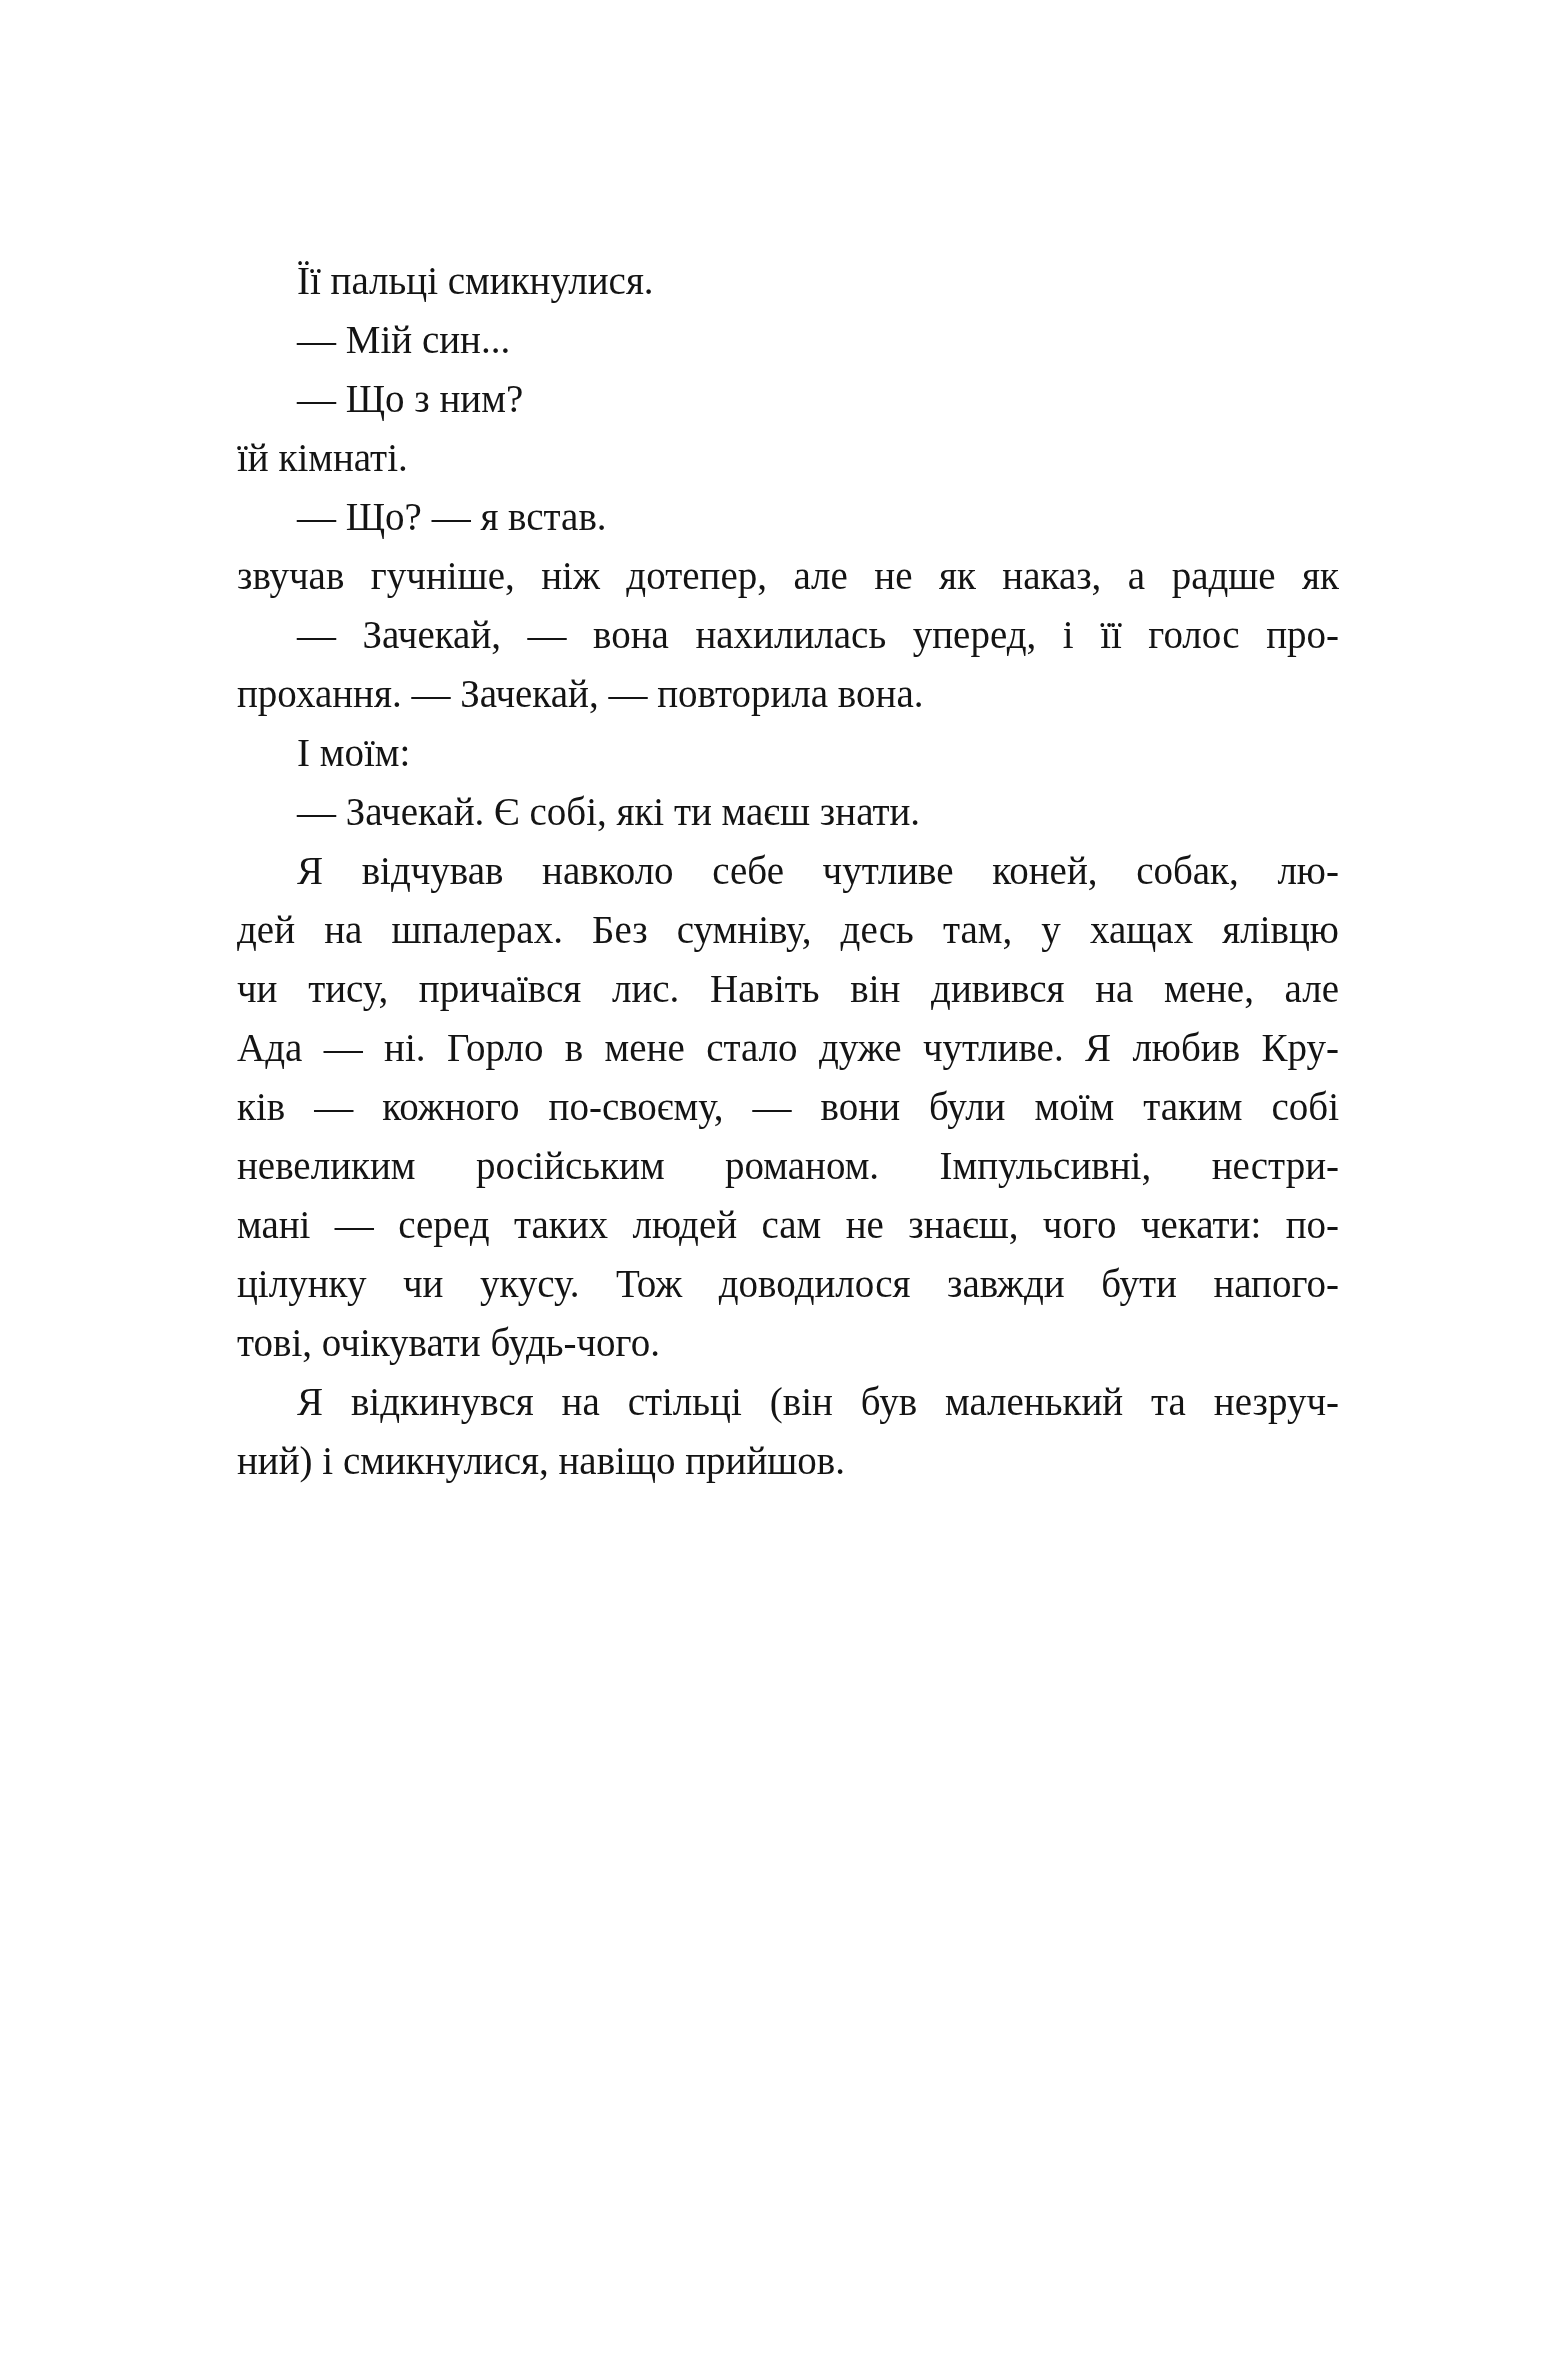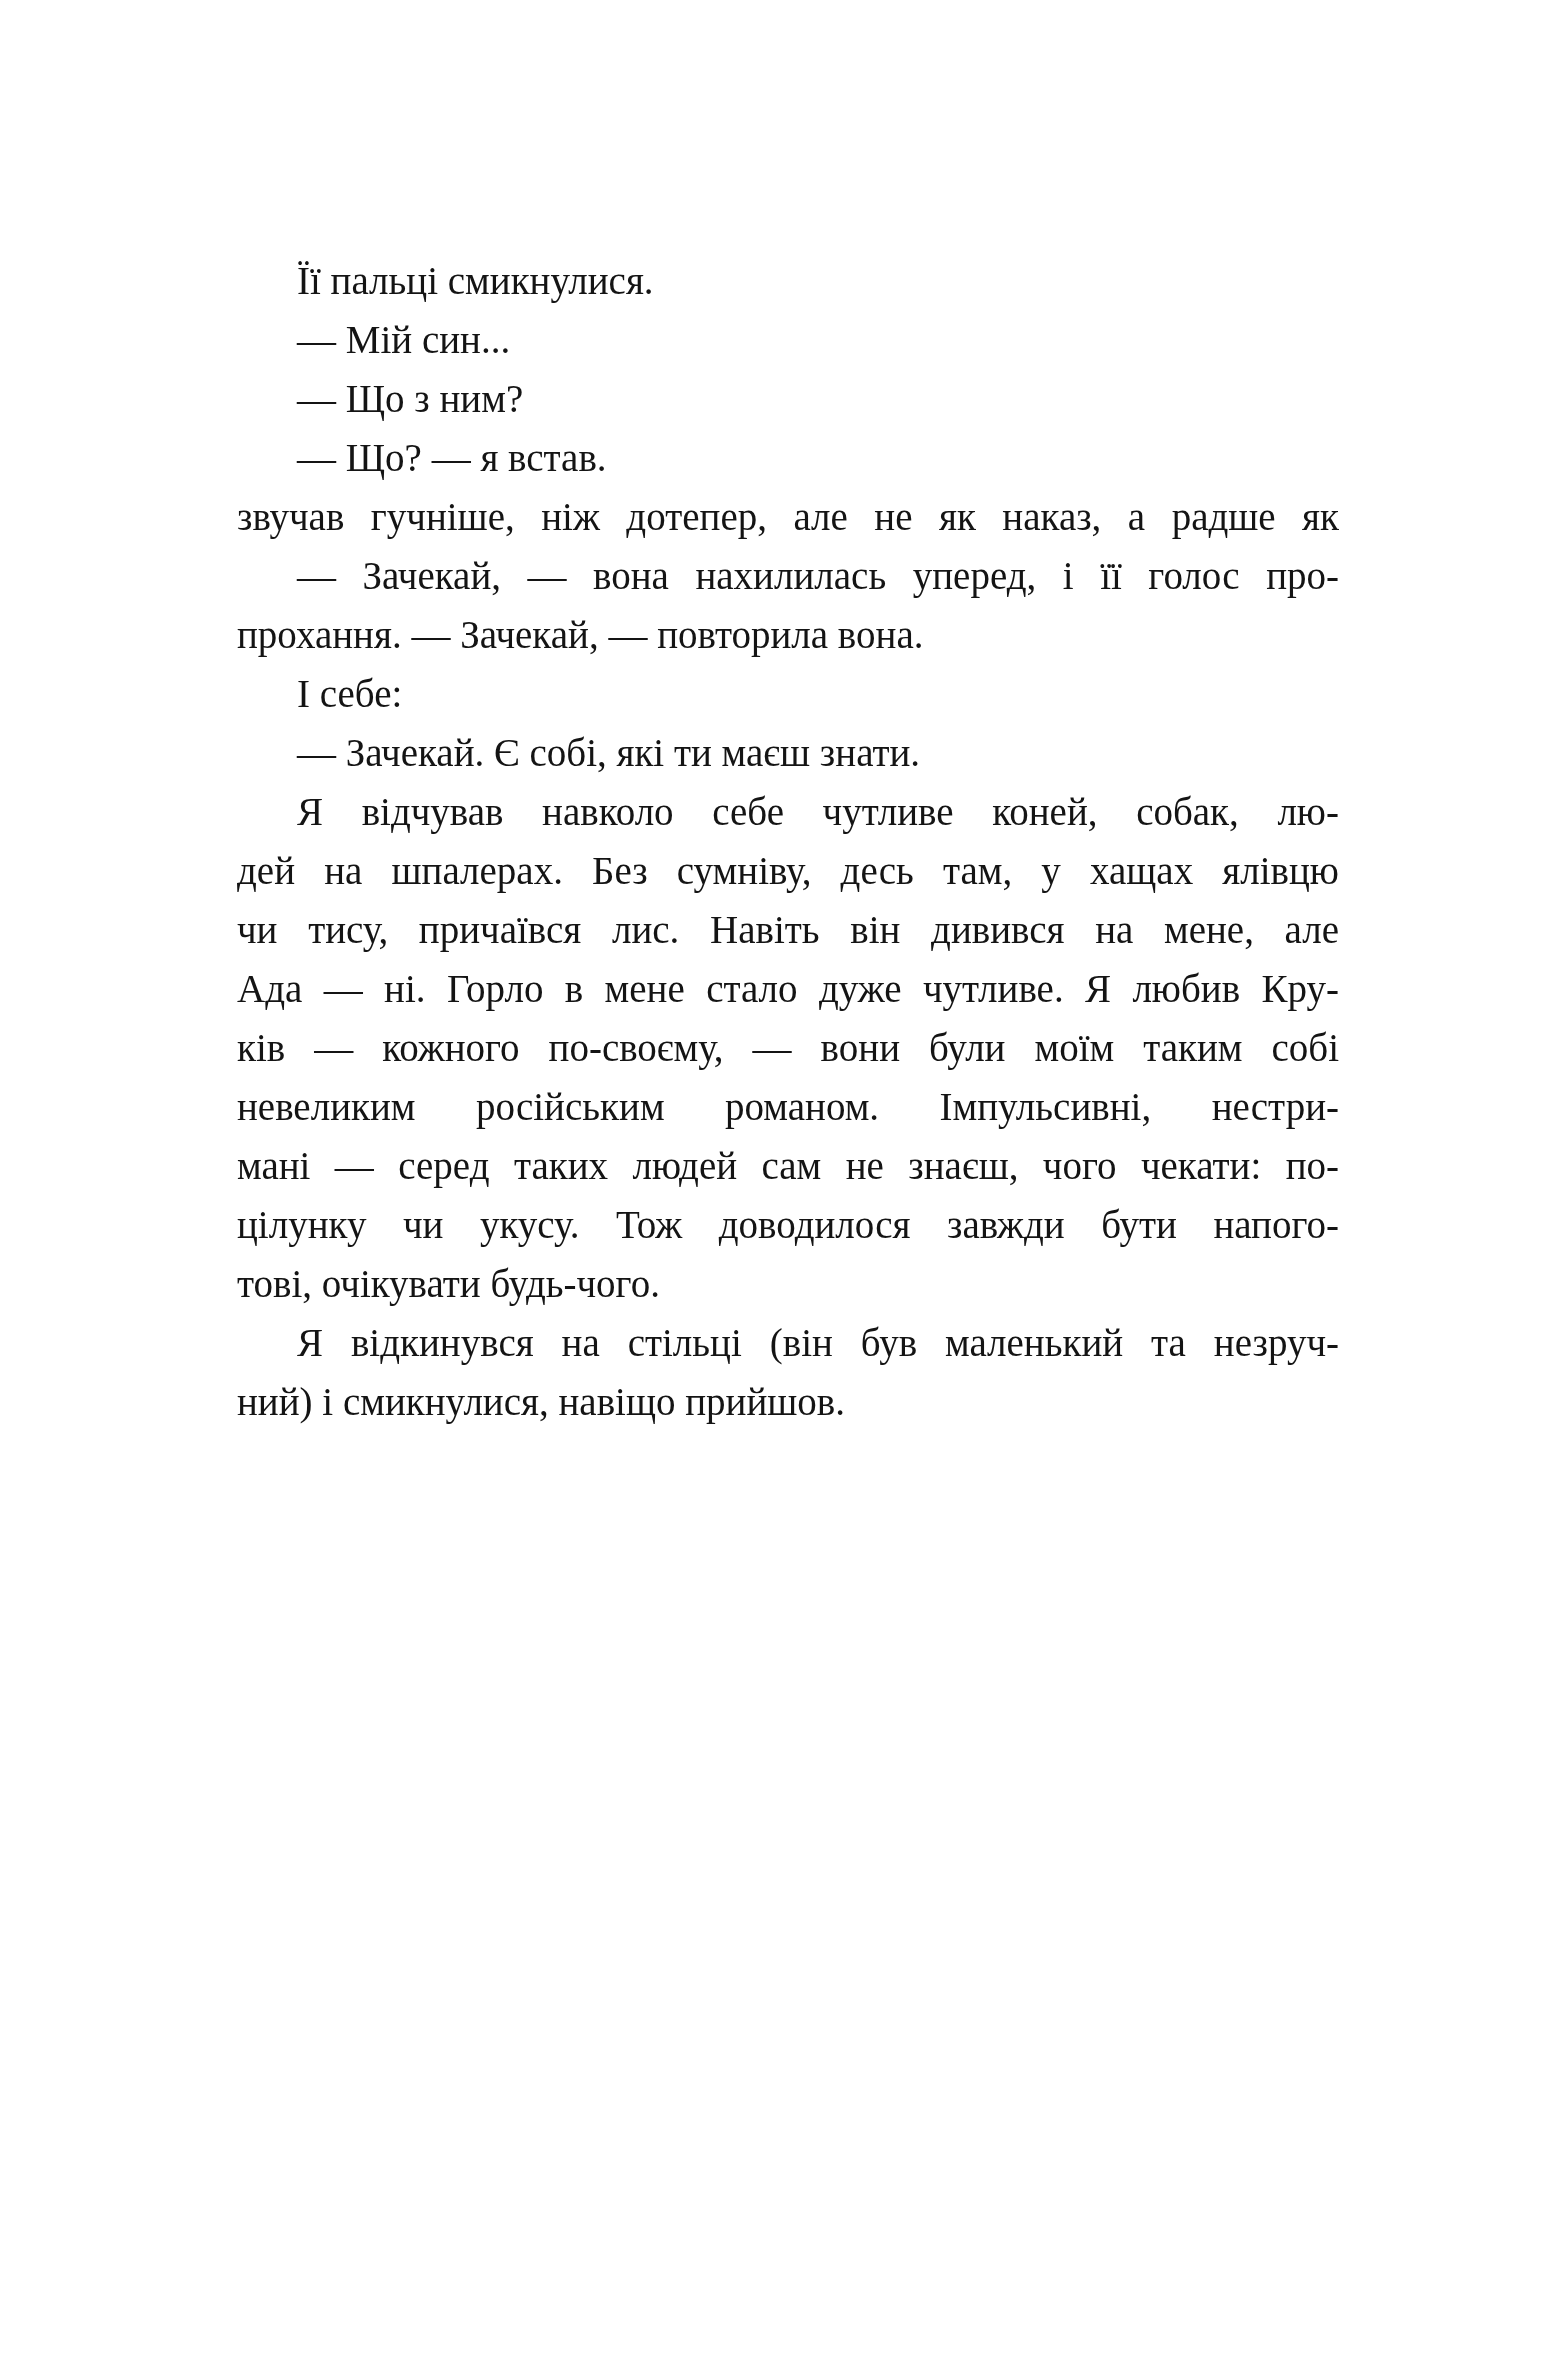--- a/index.html
+++ b/index.html
@@ -47,25 +47,26 @@
     }
   </style>
 </head>
 <body>
 
 <div class="page">
   <div class="text-block">
     <span class="line indent">Її пальці смикнулися.</span>
     <span class="line indent">— Мій син...</span>
     <span class="line indent">— Що з ним?</span>
+    <span class="line">їй кімнаті.</span>
     <span class="line indent">— Що? — я встав.</span>
     <span class="line justify">звучав гучніше, ніж дотепер, але не як наказ, а радше як</span>
     <span class="line indent justify">— Зачекай, — вона нахилилась уперед, і її голос про-</span>
     <span class="line">прохання. — Зачекай, — повторила вона.</span>
-    <span class="line indent">І себе:</span>
+    <span class="line indent">І моїм:</span>
     <span class="line indent">— Зачекай. Є собі, які ти маєш знати.</span>
     <span class="line indent justify">Я відчував навколо себе чутливе коней, собак, лю-</span>
     <span class="line justify">дей на шпалерах. Без сумніву, десь там, у хащах ялівцю</span>
     <span class="line justify">чи тису, причаївся лис. Навіть він дивився на мене, але</span>
     <span class="line justify">Ада — ні. Горло в мене стало дуже чутливе. Я любив Кру-</span>
     <span class="line justify">ків — кожного по-своєму, — вони були моїм таким собі</span>
     <span class="line justify">невеликим російським романом. Імпульсивні, нестри-</span>
     <span class="line justify">мані — серед таких людей сам не знаєш, чого чекати: по-</span>
     <span class="line justify">цілунку чи укусу. Тож доводилося завжди бути напого-</span>
     <span class="line">тові, очікувати будь-чого.</span>

